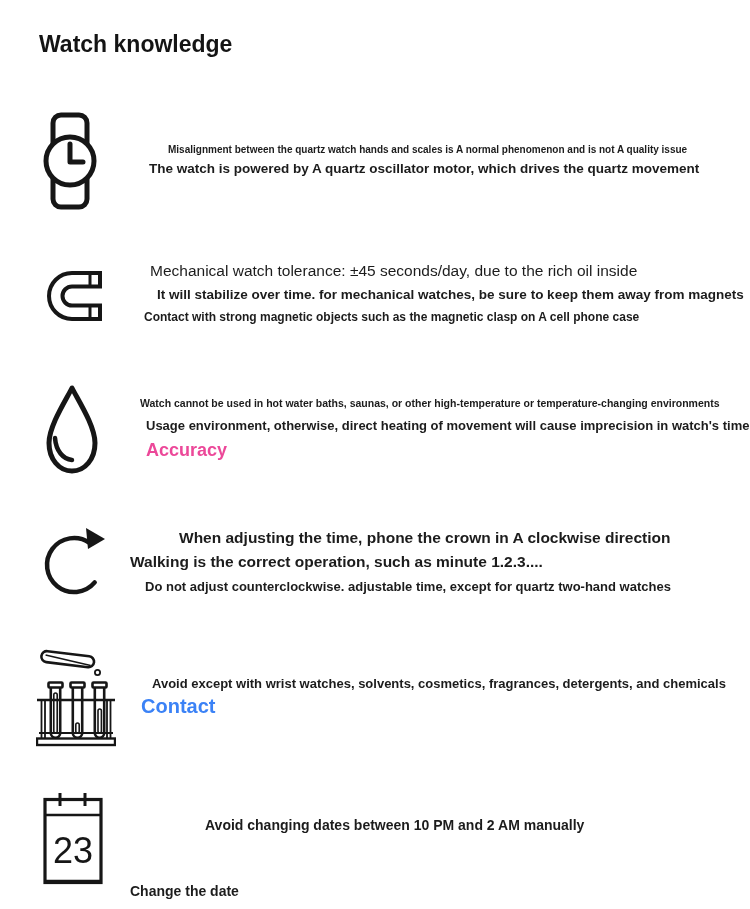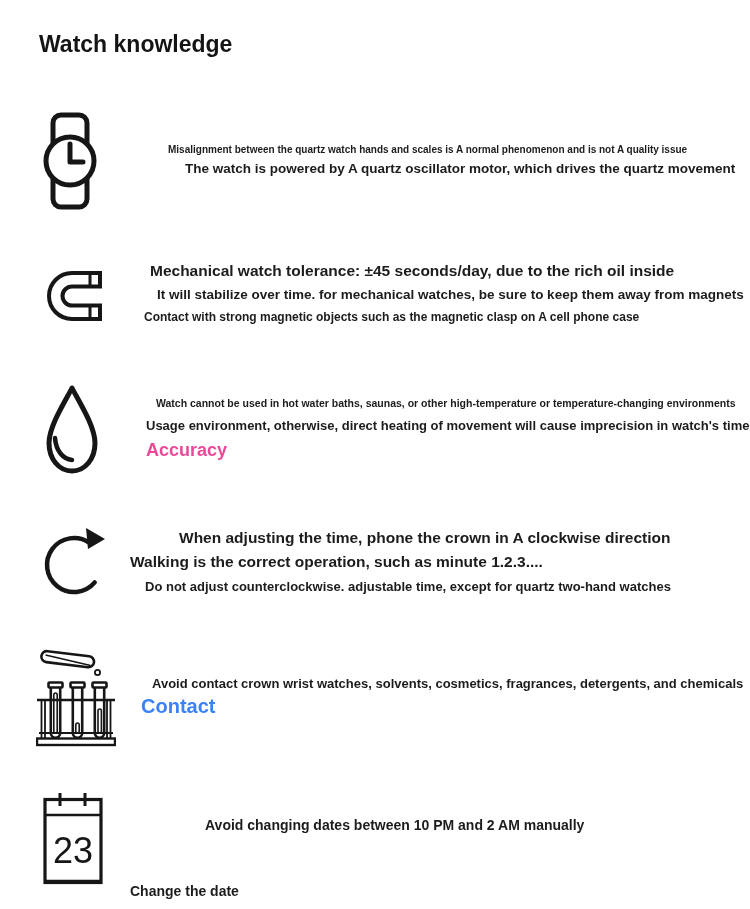--- a/index.html
+++ b/index.html
@@ -12,31 +12,31 @@
     overflow:hidden;
   }
   .abs { position:absolute; white-space:nowrap; line-height:1.15; }
   svg.icon { position:absolute; }
 
   #title   { left:39px;  top:31px;  font-size:23px;   font-weight:700; color:#141414; }
 
   
   .icon-watch  { left:42px;  top:111px; }
   .s1l1 { left:168px; top:144px; font-size:10px;   font-weight:700; }
-  .s1l2 { left:149px; top:161px; font-size:13.5px; font-weight:700;margin-left:36px; }
+  .s1l2 { left:149px; top:161px; font-size:13.5px; font-weight:700; }
 
   
   .icon-magnet { left:42px;  top:266px; }
-  .s2l1 { left:150px; top:262px; font-size:15.5px; font-weight:700; }
+  .s2l1 { left:150px; top:262px; font-size:15.5px; font-weight:400; }
   .s2l2 { left:157px; top:287px; font-size:13.5px; font-weight:700; }
   .s2l3 { left:144px; top:311px; font-size:12px;   font-weight:700; }
 
   
   .icon-drop   { left:38px;  top:382px; }
-  .s3l1 { left:140px; top:397px; font-size:10.5px; font-weight:700;margin-left:16px; }
+  .s3l1 { left:140px; top:397px; font-size:10.5px; font-weight:700; }
   .s3l2 { left:146px; top:419px; font-size:13px;   font-weight:700; }
   .s3l3 { left:146px; top:440px; font-size:18px;   font-weight:700; color:#ec4899; }
 
   
   .icon-rotate { left:42px;  top:521px; }
   .s4l1 { left:179px; top:529px; font-size:15.5px; font-weight:700; }
   .s4l2 { left:130px; top:553px; font-size:15.5px; font-weight:700; }
   .s4l3 { left:145px; top:580px; font-size:13px;   font-weight:700; }
 
   
@@ -114,21 +114,21 @@
       <rect x="17.8" y="48" width="3.4" height="40" rx="1.7" stroke-width="1.6"></rect>
       <rect x="39.8" y="78" width="3.4" height="10" rx="1.7" stroke-width="1.6"></rect>
       <rect x="62" y="64" width="3.4" height="24" rx="1.7" stroke-width="1.6"></rect>
 
       <path d="M1,55 H79" stroke-width="2.4"></path>
       <path d="M5.5,55 V93 M9,55 V93 M71,55 V93 M74.5,55 V93" stroke-width="1.8"></path>
       <path d="M3,88 H77" stroke-width="1.8"></path>
       <rect x="1" y="93.5" width="78" height="6.5" stroke-width="2.4"></rect>
     </g>
   </svg>
-  <div class="abs s5l1">Avoid contact crown wrist watches, solvents, cosmetics, fragrances, detergents, and chemicals</div>
+  <div class="abs s5l1">Avoid except with wrist watches, solvents, cosmetics, fragrances, detergents, and chemicals</div>
   <div class="abs s5l2">Contact</div>
 </div>
 
 <div>
   <svg class="icon icon-cal" width="62" height="94" viewBox="0 0 62 94">
     <rect x="3" y="8.5" width="56" height="83" fill="none" stroke="#161616" stroke-width="3.2"></rect>
     <path d="M3,24 H59" fill="none" stroke="#161616" stroke-width="2.4"></path>
     <path d="M18,2 V15 M43,2 V15" fill="none" stroke="#161616" stroke-width="3"></path>
     <path d="M4,90.5 H58" fill="none" stroke="#161616" stroke-width="3.4"></path>
     <text x="31" y="72" text-anchor="middle" font-size="36" font-weight="400" fill="#161616">23</text>

